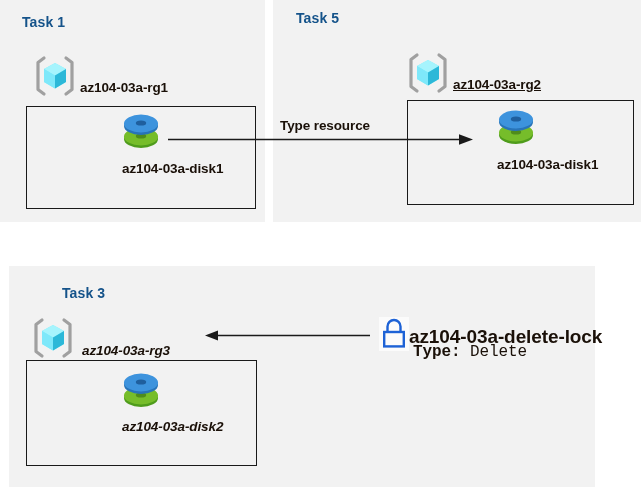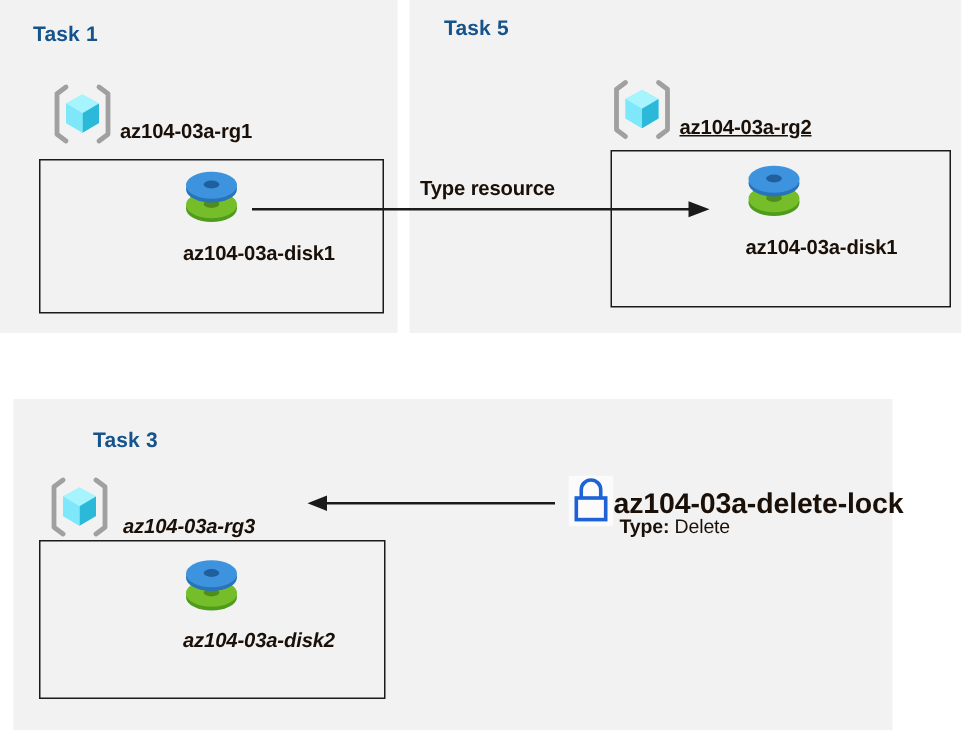--- a/index.html
+++ b/index.html
@@ -127,24 +127,25 @@
     font-size: 19px;
     font-weight: bold;
     color: #1a1008;
     white-space: nowrap;
     letter-spacing: -0.1px;
   }
   #lock-type-line {
     position: absolute;
     left: 413px;
     top: 343px;
-    font-size: 13px;
-    color: #1a1008;
-    white-space: nowrap;
-    letter-spacing: -0.1px;
+    font-size: 16px;
+    color: #1a1008;
+    white-space: nowrap;
+    letter-spacing: -0.1px;
+    font-family: Liberation Mono, monospace;
   }
   #lock-type-key { font-weight: bold; }
   #lock-type-val { font-weight: normal; }
 </style>
 </head>
 <body>
 
 <div class="panel" id="panel-task1"></div>
 <div class="task-title" id="title-task1">Task 1</div>
 

